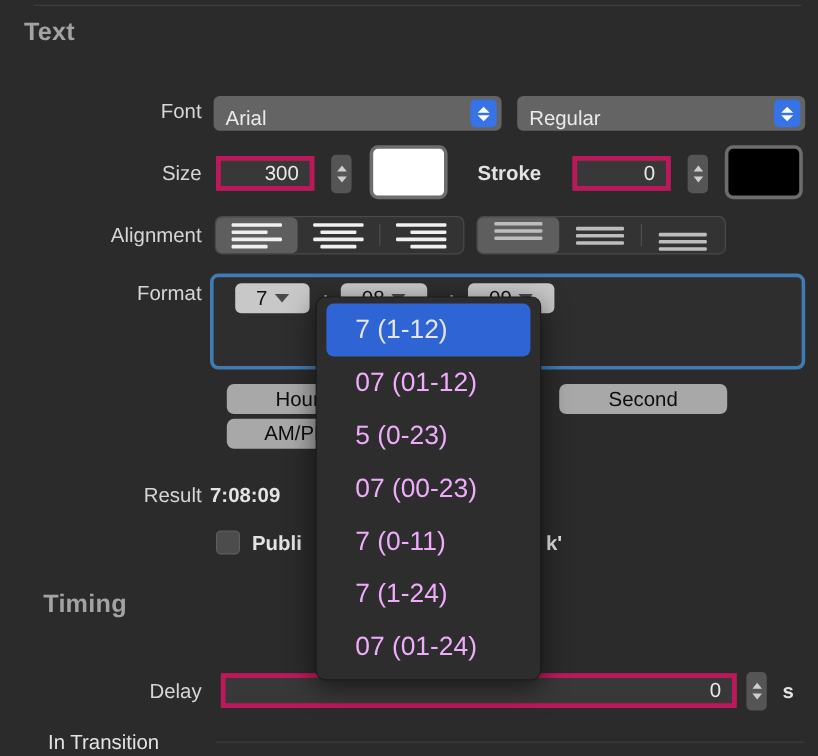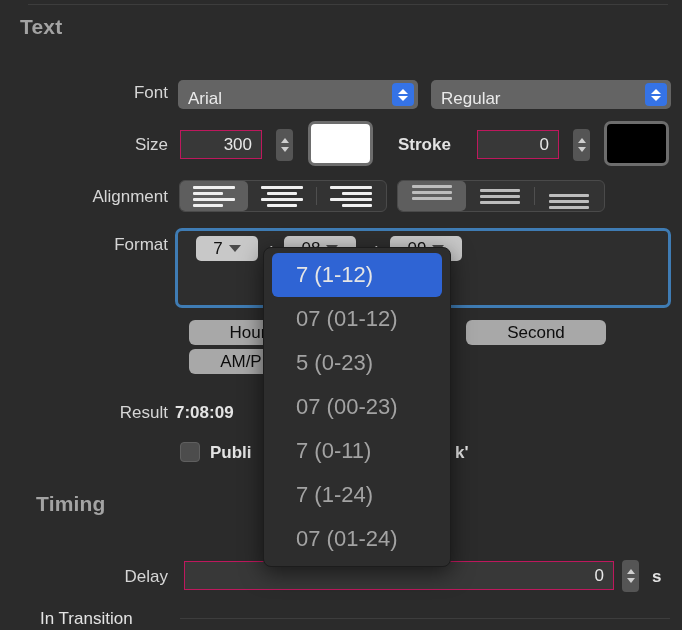--- a/index.html
+++ b/index.html
@@ -55,21 +55,21 @@
     gap: 2px;
   }
   .chev i { display:block; width: 0; height: 0; border-left: 5px solid transparent; border-right: 5px solid transparent; }
   .chev i.up { border-bottom: 5px solid #fff; }
   .chev i.dn { border-top: 5px solid #fff; }
 
   
   .numfield {
     position: absolute;
     background: #383838;
-    border: 1px solid #be185d;
+    border: 4px solid #be185d;
     height: 29px;
     display: flex; align-items: center; justify-content: flex-end;
     padding-right: 9px;
     font-size: 17px; color: #e8e8e8;
   }
   .stepper {
     position: absolute; width: 17px; height: 32px;
     background: #555; border-radius: 4px;
     display: flex; flex-direction: column;
     align-items: center; justify-content: center; gap: 4px;
@@ -154,21 +154,21 @@
     border-radius: 8px;
     box-shadow: 0 6px 22px rgba(0,0,0,0.55);
     padding: 5px 0;
     z-index: 50;
   }
   .menu-item {
     height: 44px;
     margin: 0 8px;
     display: flex; align-items: center;
     padding-left: 24px;
-    font-size: 22px; color: #a3a3a3;
+    font-size: 22px; color: #f0abfc;
     border-radius: 6px;
   }
   .menu-item.sel { background: #2f64d4; color: #e5e5e5; }
 </style>
 </head>
 <body>
 
 <div class="panel">
 
   <div class="top-rule"></div>

